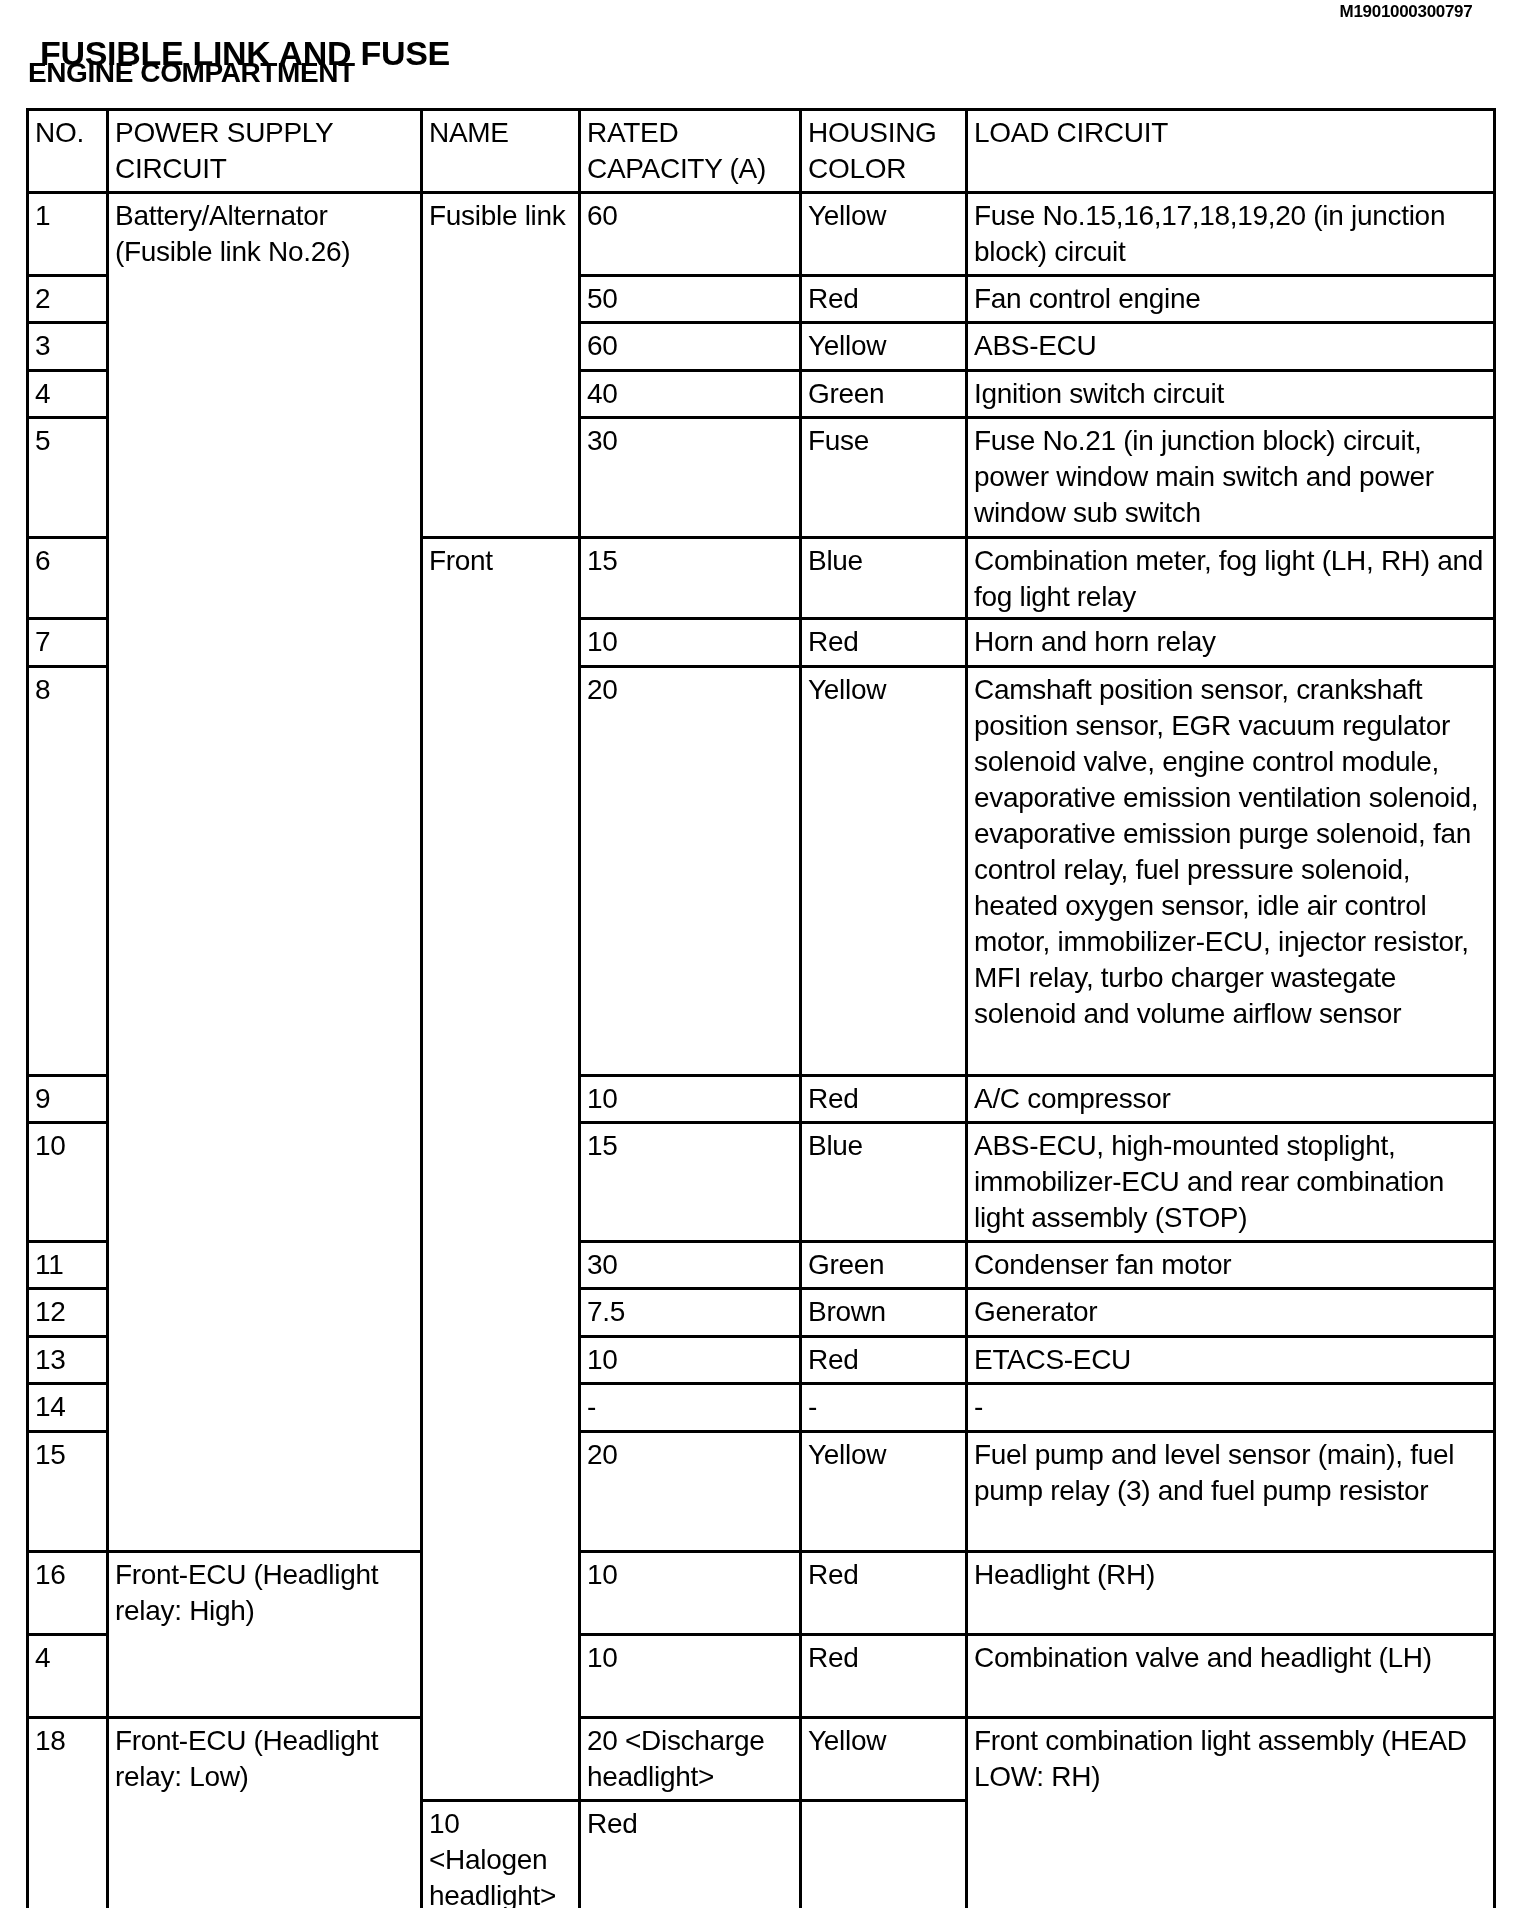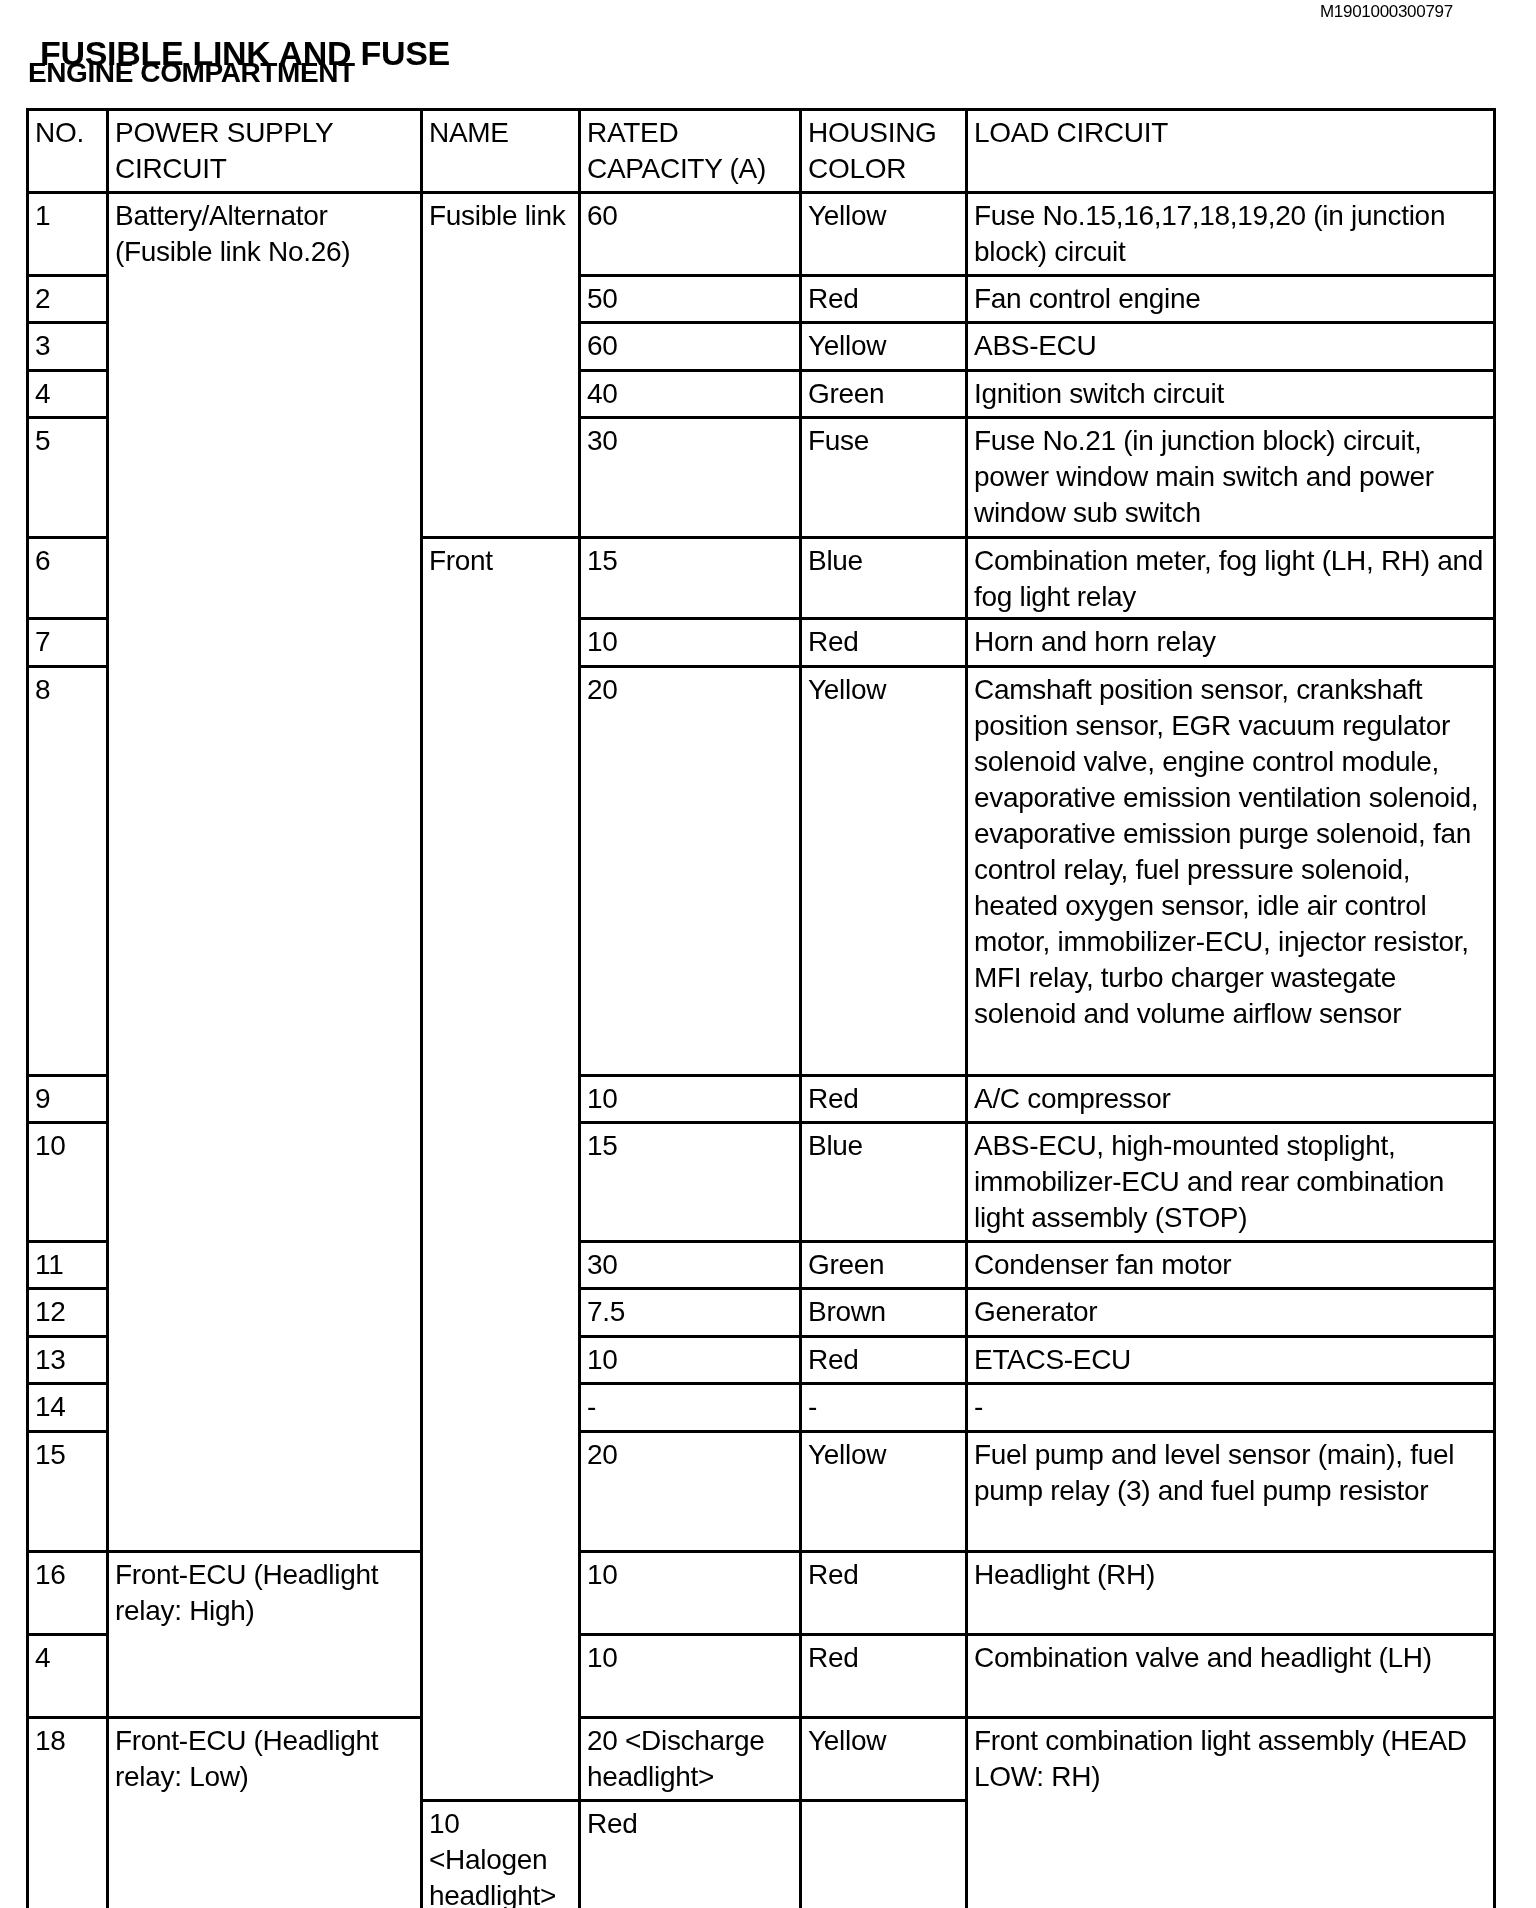--- a/index.html
+++ b/index.html
@@ -1,19 +1,19 @@
 <!DOCTYPE html>
 <html><head>
 <meta charset="utf-8">
 <style>
   html, body { margin: 0; padding: 0; background: #ffffff; }
   body { width: 1536px; height: 1908px; position: relative; overflow: hidden;
          font-family: "Liberation Sans", sans-serif; color: #000; }
-  .doc-id { position: absolute; top: 2px; left: 1320px; width: 172px; text-align: left;
-            font-size: 17px; font-weight: normal; letter-spacing: -0.3px; }
+  .doc-id { position: absolute; top: 2px; left: 1320px; width: 172px; text-align: center;
+            font-size: 17px; font-weight: bold; letter-spacing: -0.3px; }
   .title { position: absolute; top: 22px; left: 28px; font-size: 34px; font-weight: bold;
            letter-spacing: -0.3px; margin: 12px; white-space: nowrap; }
   .subtitle { position: absolute; top: 57px; left: 28px; font-size: 28px; margin: 0;
               letter-spacing: -0.4px; white-space: nowrap; }
   table.fuse { position: absolute; top: 108px; left: 26px; border-collapse: collapse;
                table-layout: fixed; width: 1467px; }
   table.fuse td, table.fuse th { border: 3px solid #000; vertical-align: top; text-align: left;
                font-size: 28px; line-height: 36px; padding: 4px 6px 0 6px; letter-spacing: -0.3px;
                overflow: hidden; }
   table.fuse th { font-weight: normal; }

